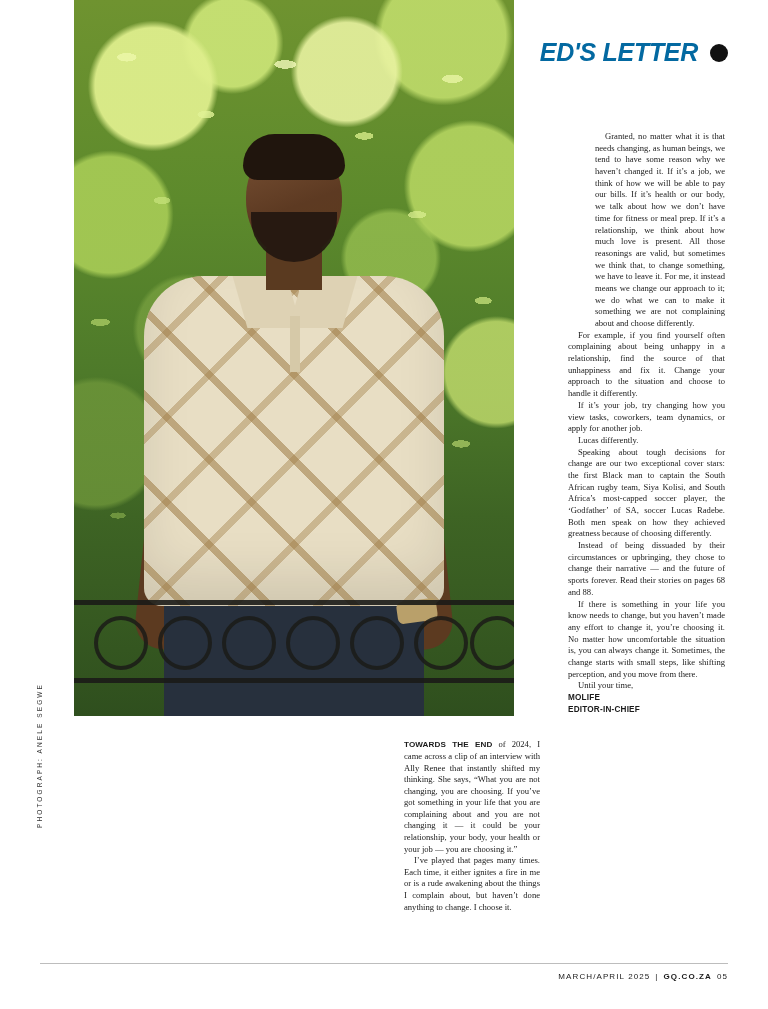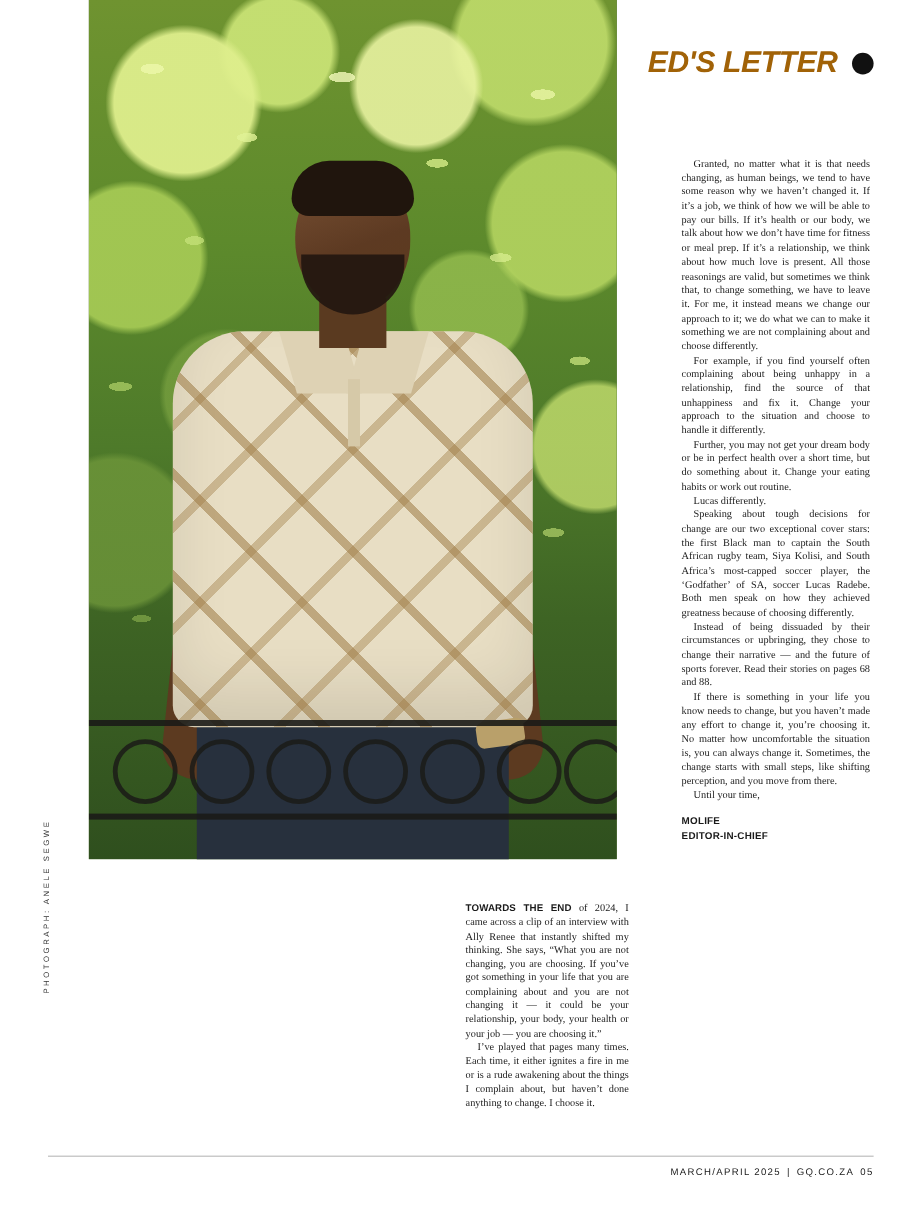--- a/index.html
+++ b/index.html
@@ -30,21 +30,21 @@
     display: flex;
     align-items: center;
     gap: 12px;
   }
   .header-title {
     font-family: "Liberation Sans", sans-serif;
     font-weight: bold;
     font-style: italic;
     font-size: 25px;
     letter-spacing: -0.3px;
-    color: #a16207;
+    color: #0369a1;
   }
   .header-dot {
     width: 18px;
     height: 18px;
     border-radius: 50%;
     background: #111111;
     display: inline-block;
   }
 
   
@@ -258,28 +258,27 @@
     font-size: 48px;
     line-height: 0.92;
     letter-spacing: -1.6px;
     color: #0d0d0d;
   }
   .headline .l2 { letter-spacing: 0.5px; }
 
   
   .col-mid {
     position: absolute;
-    left: 388px;
+    left: 404px;
     top: 739px;
     width: 136px;
     font-size: 8.6px;
     line-height: 1.35;
     text-align: justify;
     color: #1a1a1a;
-    margin-top: 12px;
   }
   .col-mid p { margin: 0; text-indent: 10px; }
   .col-mid p.first { text-indent: 0; }
   .dropcap-lead {
     font-family: "Liberation Sans", sans-serif;
     font-weight: bold;
     font-size: 8.1px;
     letter-spacing: 0.1px;
   }
 
@@ -288,23 +287,22 @@
     position: absolute;
     left: 568px;
     top: 131px;
     width: 157px;
     font-size: 8.6px;
     line-height: 1.36;
     text-align: justify;
     color: #1a1a1a;
   }
   .col-right p { margin: 0; text-indent: 10px; }
-  .col-right p.first { text-indent: 10px; }
+  .col-right p.first { text-indent: 10px; margin-left: 27px; }
   .signoff {
-    margin-top: 10px;
     font-family: "Liberation Sans", sans-serif;
     font-weight: bold;
     font-size: 8.2px;
     line-height: 1.45;
     letter-spacing: 0.2px;
     text-align: left;
   }
   .until {
     margin-top: 12px;
     text-indent: 10px;
@@ -323,21 +321,21 @@
     position: absolute;
     right: 40px;
     top: 972px;
     font-family: "Liberation Sans", sans-serif;
     font-size: 8px;
     letter-spacing: 1.1px;
     color: #1a1a1a;
     display: flex;
     gap: 5px;
   }
-  .footer .brand { font-weight: normal; }
+  .footer .brand { font-weight: bold; }
 </style>
 </head>
 <body>
 
 <div class="page">
 
   <div class="header">
     <span class="header-title">ED'S LETTER</span>
     <span class="header-dot"></span>
   </div>
@@ -380,21 +378,21 @@
 
 
   <div class="col-mid">
     <p class="first"><span class="dropcap-lead">TOWARDS THE END</span> <span>of 2024, I came across a clip of an interview with Ally Renee that instantly shifted my thinking. She says, “What you are not changing, you are choosing. If you’ve got something in your life that you are complaining about and you are not changing it — it could be your relationship, your body, your health or your job — you are choosing it.”</span></p>
     <p>I’ve played that pages many times. Each time, it either ignites a fire in me or is a rude awakening about the things I complain about, but haven’t done anything to change. I choose it.</p>
   </div>
 
   <div class="col-right">
     <p class="first">Granted, no matter what it is that needs changing, as human beings, we tend to have some reason why we haven’t changed it. If it’s a job, we think of how we will be able to pay our bills. If it’s health or our body, we talk about how we don’t have time for fitness or meal prep. If it’s a relationship, we think about how much love is present. All those reasonings are valid, but sometimes we think that, to change something, we have to leave it. For me, it instead means we change our approach to it; we do what we can to make it something we are not complaining about and choose differently.</p>
     <p>For example, if you find yourself often complaining about being unhappy in a relationship, find the source of that unhappiness and fix it. Change your approach to the situation and choose to handle it differently.</p>
-    <p>Further, you may not get your dream body or be in perfect health over a short time, but do something about it. Change your eating habits or work out routine.</p>
+    <p>If it’s your job, try changing how you view tasks, coworkers, team dynamics, or apply for another job.</p>
     <p>Lucas differently.</p>
     <p>Speaking about tough decisions for change are our two exceptional cover stars: the first Black man to captain the South African rugby team, Siya Kolisi, and South Africa’s most-capped soccer player, the ‘Godfather’ of SA, soccer Lucas Radebe. Both men speak on how they achieved greatness because of choosing differently.</p>
     <p>Instead of being dissuaded by their circumstances or upbringing, they chose to change their narrative — and the future of sports forever. Read their stories on pages 68 and 88.</p>
     <p>If there is something in your life you know needs to change, but you haven’t made any effort to change it, you’re choosing it. No matter how uncomfortable the situation is, you can always change it. Sometimes, the change starts with small steps, like shifting perception, and you move from there.</p>
     <p class="until">Until your time,</p>
     <div class="signoff">
       <div>MOLIFE</div>
       <div>EDITOR-IN-CHIEF</div>
     </div>
   </div>

